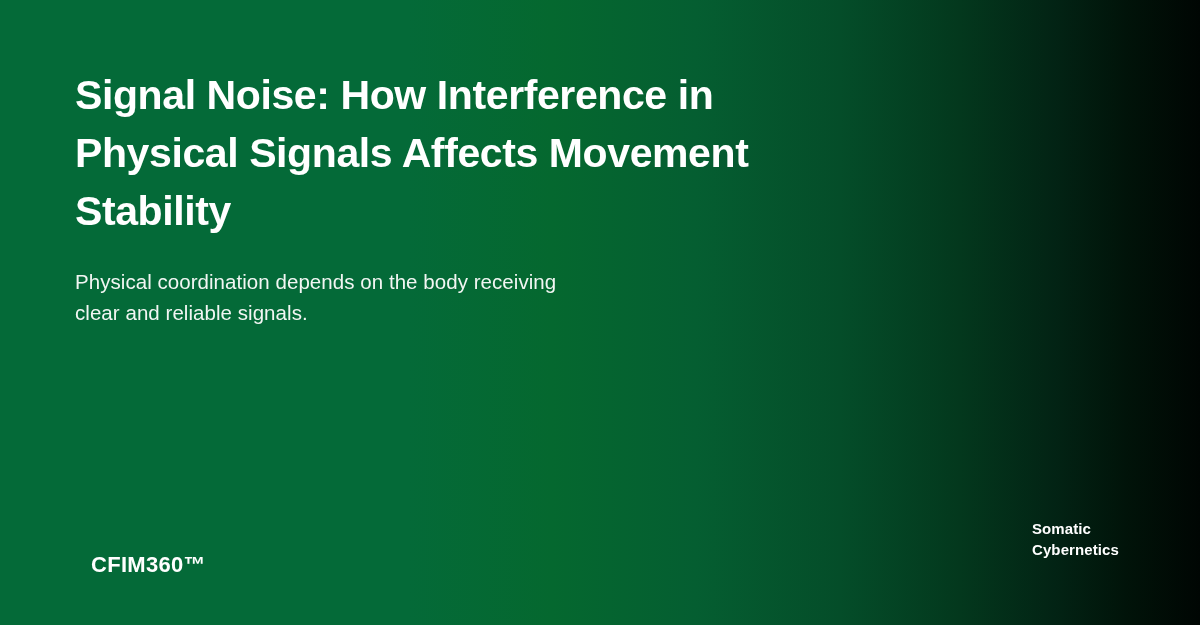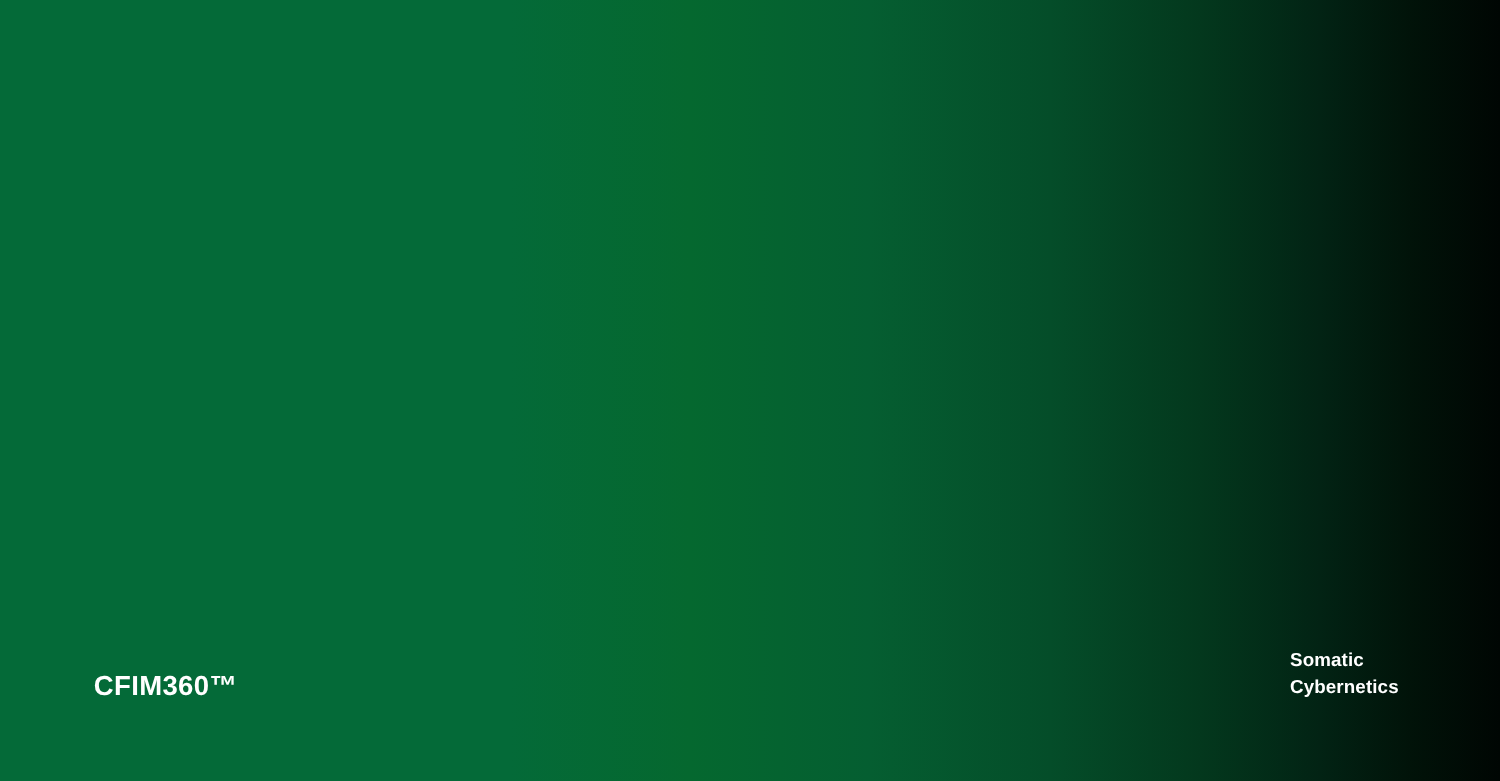--- a/index.html
+++ b/index.html
@@ -87,21 +87,21 @@
     line-height: 30px;
     letter-spacing: -0.2px;
     color: #ffffff;
   }
 
   
   .wordmark {
     position: absolute;
     left: 75px;
     top: 535px;
-    margin: 0;
+    margin: 16px;
     font-size: 22px;
     font-weight: 700;
     line-height: 28px;
     letter-spacing: 0.3px;
     color: #ffffff;
   }
 
   
   .imprint {
     position: absolute;
@@ -115,20 +115,22 @@
     color: #ffffff;
     white-space: pre-line;
   }
 </style>
 </head>
 <body>
 
 <div class="card">
 
   <div class="headline-block">
+    <h1 class="headline">Signal Noise: How Interference in Physical Signals Affects Movement Stability</h1>
+    <p class="subhead">Physical coordination depends on the body receiving clear and reliable signals.</p>
   </div>
 
 
   <p class="wordmark">CFIM360™</p>
 
   <p class="imprint">Somatic
 Cybernetics</p>
 
 </div>
 

